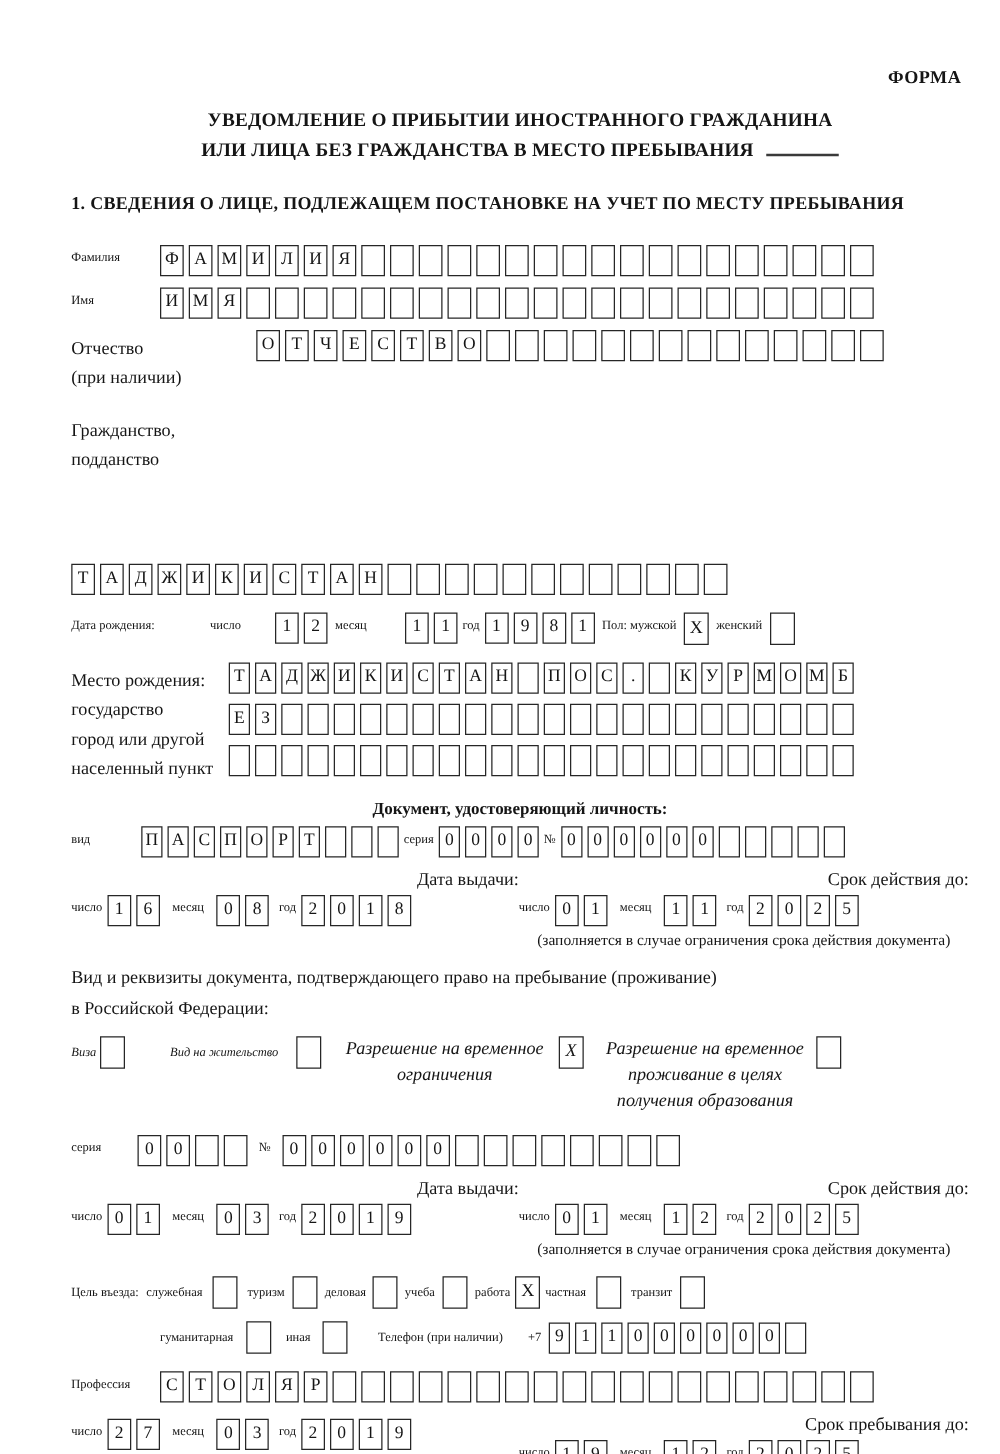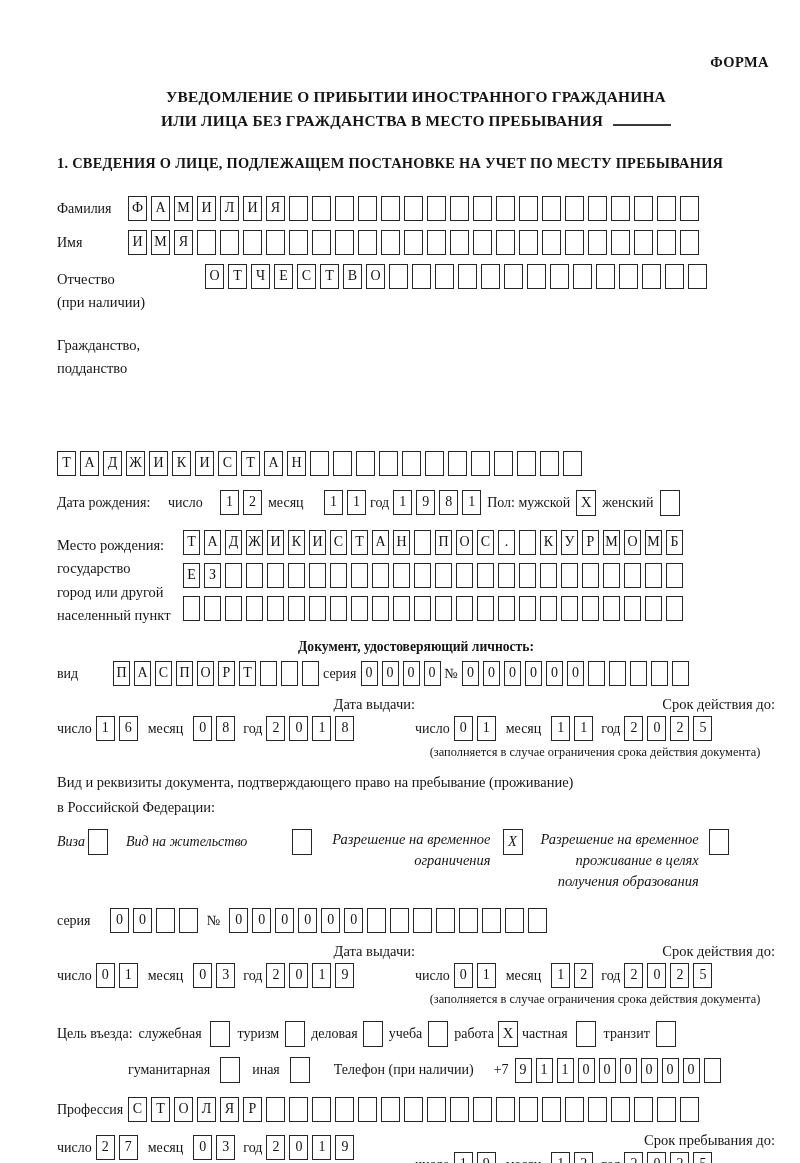--- a/index.html
+++ b/index.html
@@ -9,21 +9,21 @@
     font-family:"Liberation Serif","DejaVu Serif",serif; color:#151515;
     padding:34px 25px 30px 57px; position:relative;
   }
   .hdr { margin-left:auto; width:196px; font-size:13px; line-height:1.5; }
   .hdr-sub { font-size:12.2px; line-height:1.45; margin-top:5px; }
   .forma { text-align:right; font-weight:bold; font-size:14.5px; margin-top:20px; padding-right:6px; letter-spacing:.4px; }
   .title { text-align:center; font-weight:bold; font-size:15.4px; line-height:1.55; margin-top:14px; letter-spacing:.2px; }
   .uline { display:inline-block; width:58px; border-bottom:2.2px solid #3a3a3a; height:.95em; margin-left:10px; }
   .sec-head { font-weight:bold; font-size:14.4px; margin-top:22px; letter-spacing:.25px; }
   .frow { display:flex; align-items:flex-start; margin-top:9px; }
-  .lbl { font-size:14px; line-height:1.3; padding-top:4px; }
+  .lbl { font-size:10px; line-height:1.3; padding-top:4px; }
   .lbl2 { font-size:14.5px; line-height:1.6; padding-top:4px; }
   .w71 { flex:0 0 71px; } .w148 { flex:0 0 148px; } .w121 { flex:0 0 121px; }
   .w126 { flex:0 0 126px; } .w56 { flex:0 0 56px; } .w111 { flex:0 0 111px; }
   .cellrow { display:inline-flex; gap:4px; flex-wrap:nowrap; }
   .cell {
     flex:0 0 auto; width:19px; height:25px; border:1.6px solid #262626;
     font-size:14px; line-height:22px; text-align:center; background:#fff;
   }
   .cellrow.sm .cell { width:17px; }
   .cb {
@@ -37,21 +37,21 @@
   .dg-left { flex:0 0 358px; }
   .dg-right { flex:1; }
   .dg-head { font-size:14.5px; text-align:right; }
   .dg-head.shift { padding-left:64px; }
   .dg-line { display:flex; align-items:flex-start; margin-top:3px; }
   .dg-line .lbl { padding-top:4px; }
   .note { font-size:12.4px; text-align:center; margin-top:4px; }
   .opt { display:flex; align-items:center;font-style:italic; }
   .opt .lbl { padding-top:0; }
   .optrow { display:flex; align-items:flex-start; margin-top:10px; }
-  .optcenter { text-align:right; font-size:14.5px; line-height:1.45; }
+  .optcenter { text-align:center; font-size:14.5px; line-height:1.45; }
   .bp-rows > .cellrow { margin-bottom:8px; display:flex; }
   .intro { font-size:14.5px; line-height:1.7; margin-top:10px; }
 </style>
 </head>
 <body>
 
 <div class="page">
 
   <div class="forma">ФОРМА</div>
 
@@ -388,21 +388,21 @@
   <div class="intro">
     <div>Вид и реквизиты документа, подтверждающего право на пребывание (проживание)</div>
     <div>в Российской Федерации:</div>
   </div>
 
   <div class="optrow">
     <span class="opt">
       <span class="lbl">Виза</span>
       <span class="cb" style="margin-left:3px;"></span>
     </span>
-    <span class="opt" style="margin-left:18px;gap:31px;">
+    <span class="opt" style="margin-left:36px;">
       <span class="lbl">Вид на жительство</span>
       <span class="cb" style="margin-left:14px;"></span>
     </span>
     <span class="opt" style="margin-left:20px;">
       <span class="optcenter">
         <span>Разрешение на временное</span><br><span>ограничения</span>
       </span>
       <span class="cb" style="margin-left:12px; align-self:flex-start;">X</span>
     </span>
     <span class="opt" style="margin-left:18px;">

